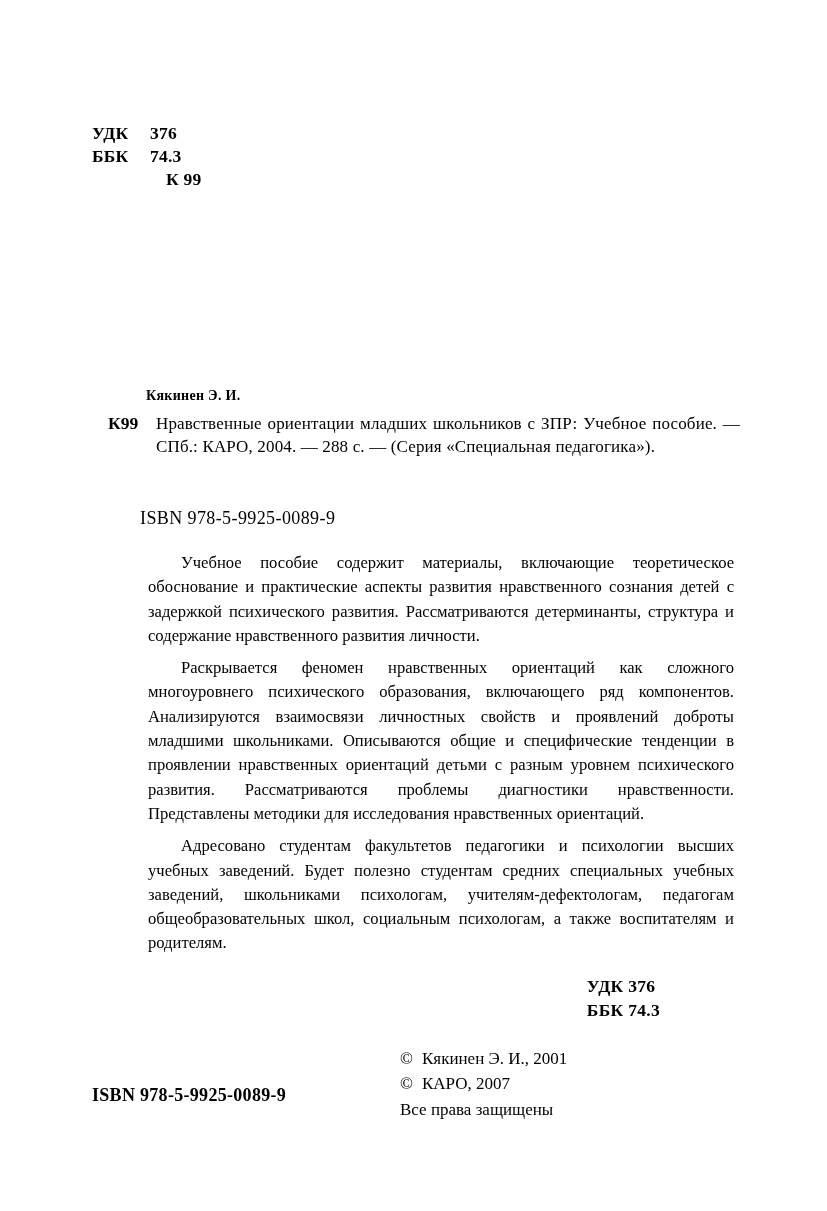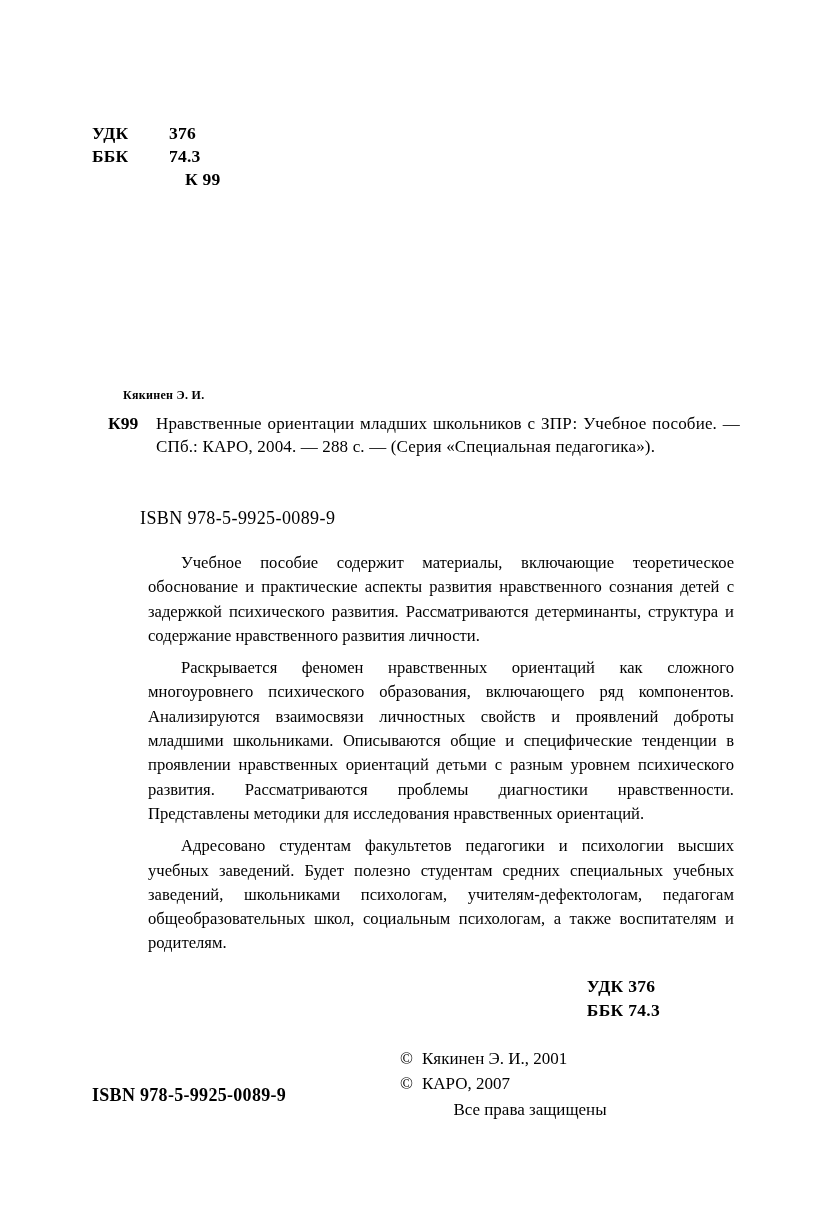--- a/index.html
+++ b/index.html
@@ -34,43 +34,42 @@
   }
   .class-row {
     display: flex;
   }
   .class-row .code {
     width: 58px;
     display: inline-block;
   }
   .class-row .val {
     display: inline-block;
-    margin-left: 19px;
   }
   .class-row.indent .code {
     width: 58px;
   }
   .class-row.indent .val {
     padding-left: 16px;
   }
 
   
   .cip {
     position: absolute;
     left: 92px;
     top: 384px;
     width: 648px;
     font-size: 17px;
     line-height: 23.5px;
   }
   .cip .author {
     font-weight: bold;
-    margin-left: 31px;
+    margin-left: 54px;
     letter-spacing: 0.3px;
-    font-size: 12px;
+    font-size: 14px;
   }
   .cip .title-row {
     display: flex;
     margin-top: 4px;
     margin-left: 16px;
   }
   .cip .title-row .key {
     width: 48px;
     flex: 0 0 48px;
     font-weight: bold;
@@ -129,21 +128,21 @@
   }
   .copyright .line {
     white-space: nowrap;
   }
   .copyright .line .mark {
     display: inline-block;
     width: 22px;
   }
   .copyright .rights {
     margin-top: 1px;
-    text-align: center;
+    text-align: left;
   }
 
   .isbn-bottom {
     position: absolute;
     left: 92px;
     top: 1085px;
     font-size: 18px;
     font-weight: bold;
     letter-spacing: 0.3px;
   }

